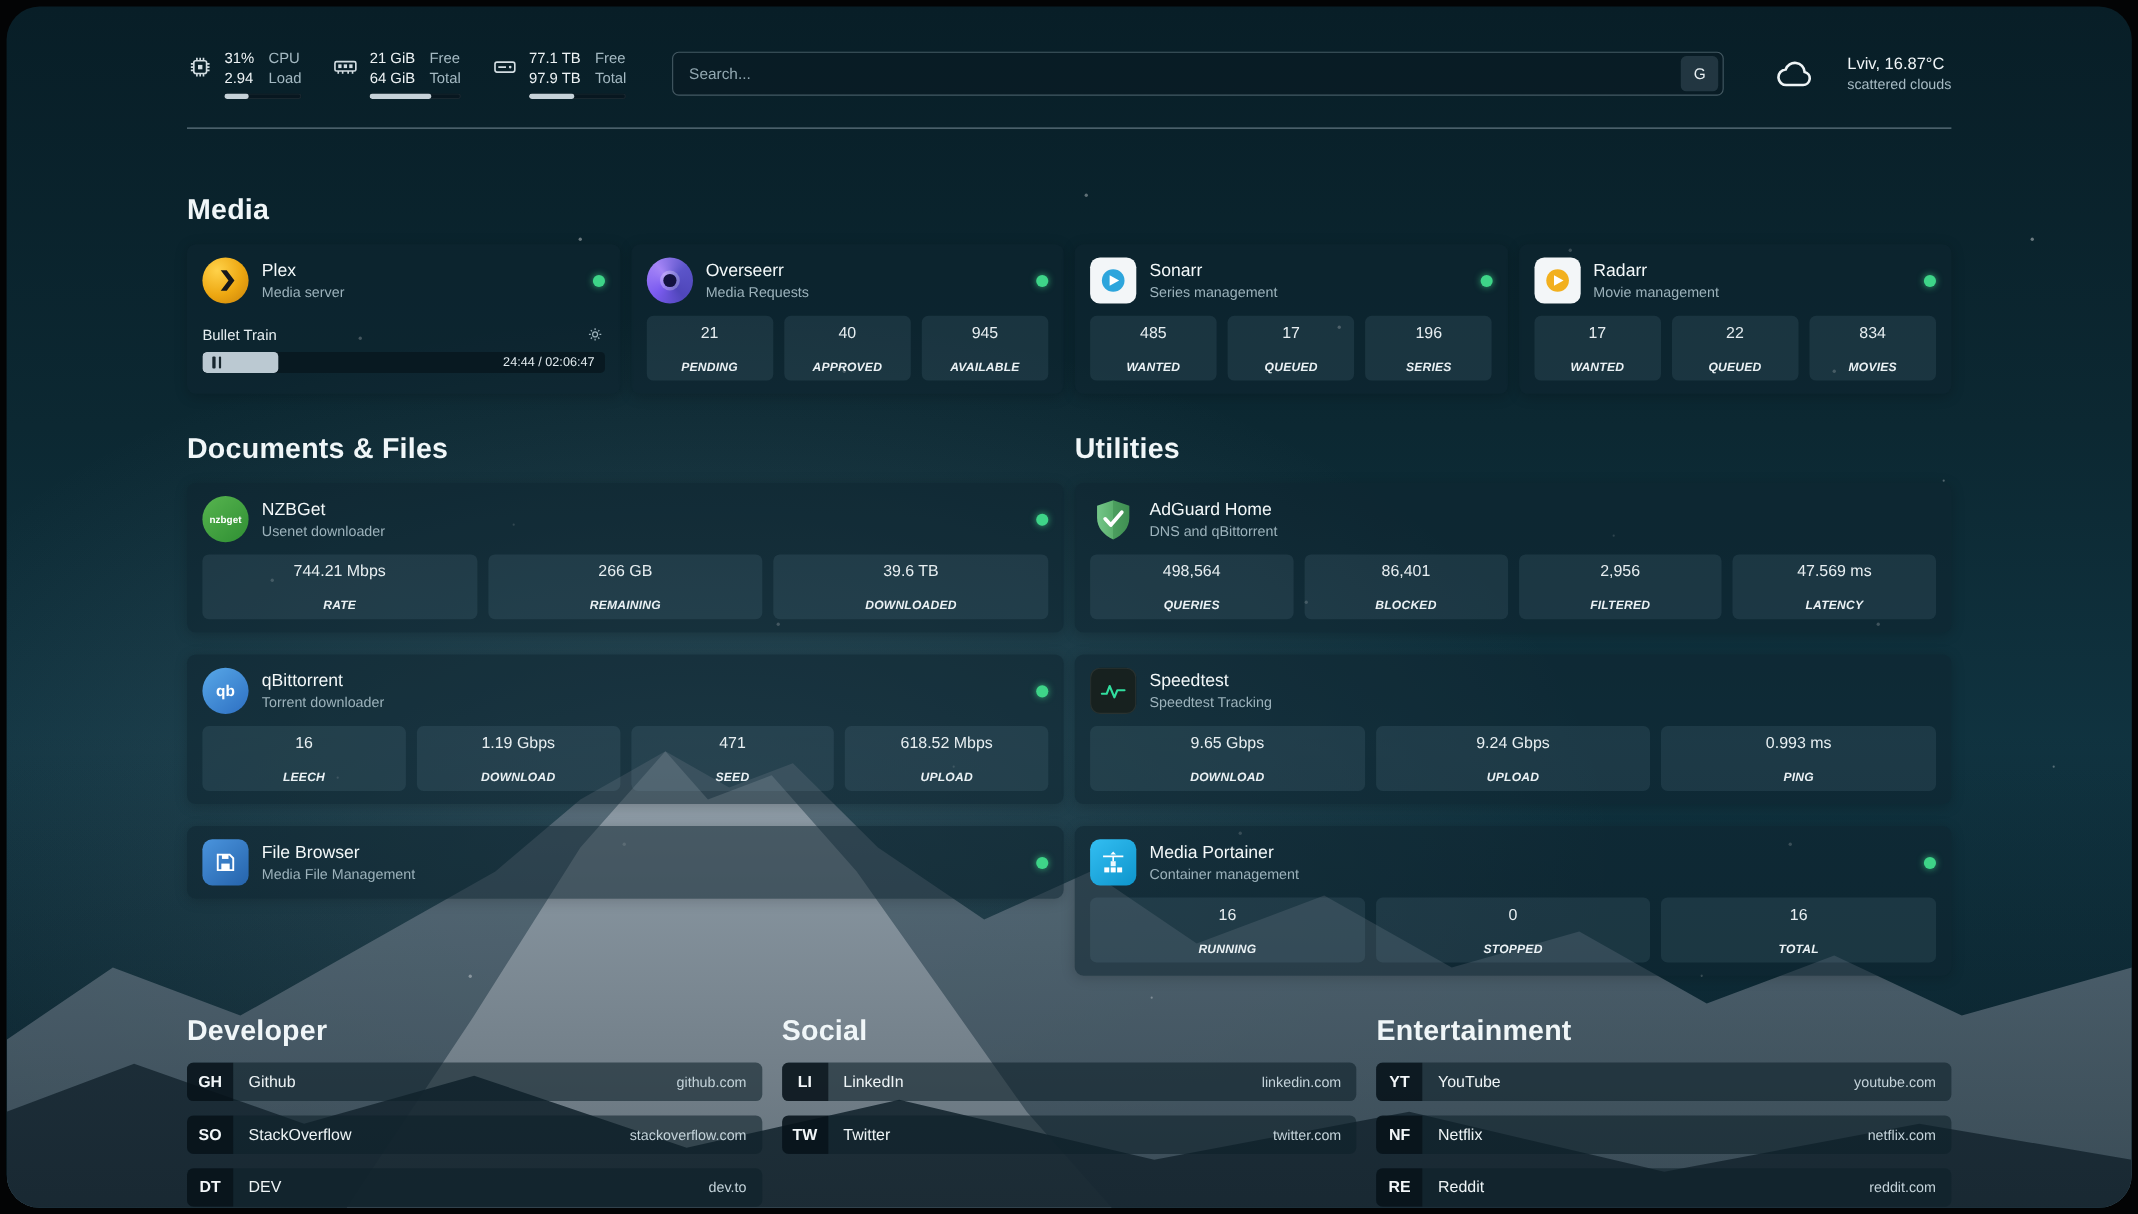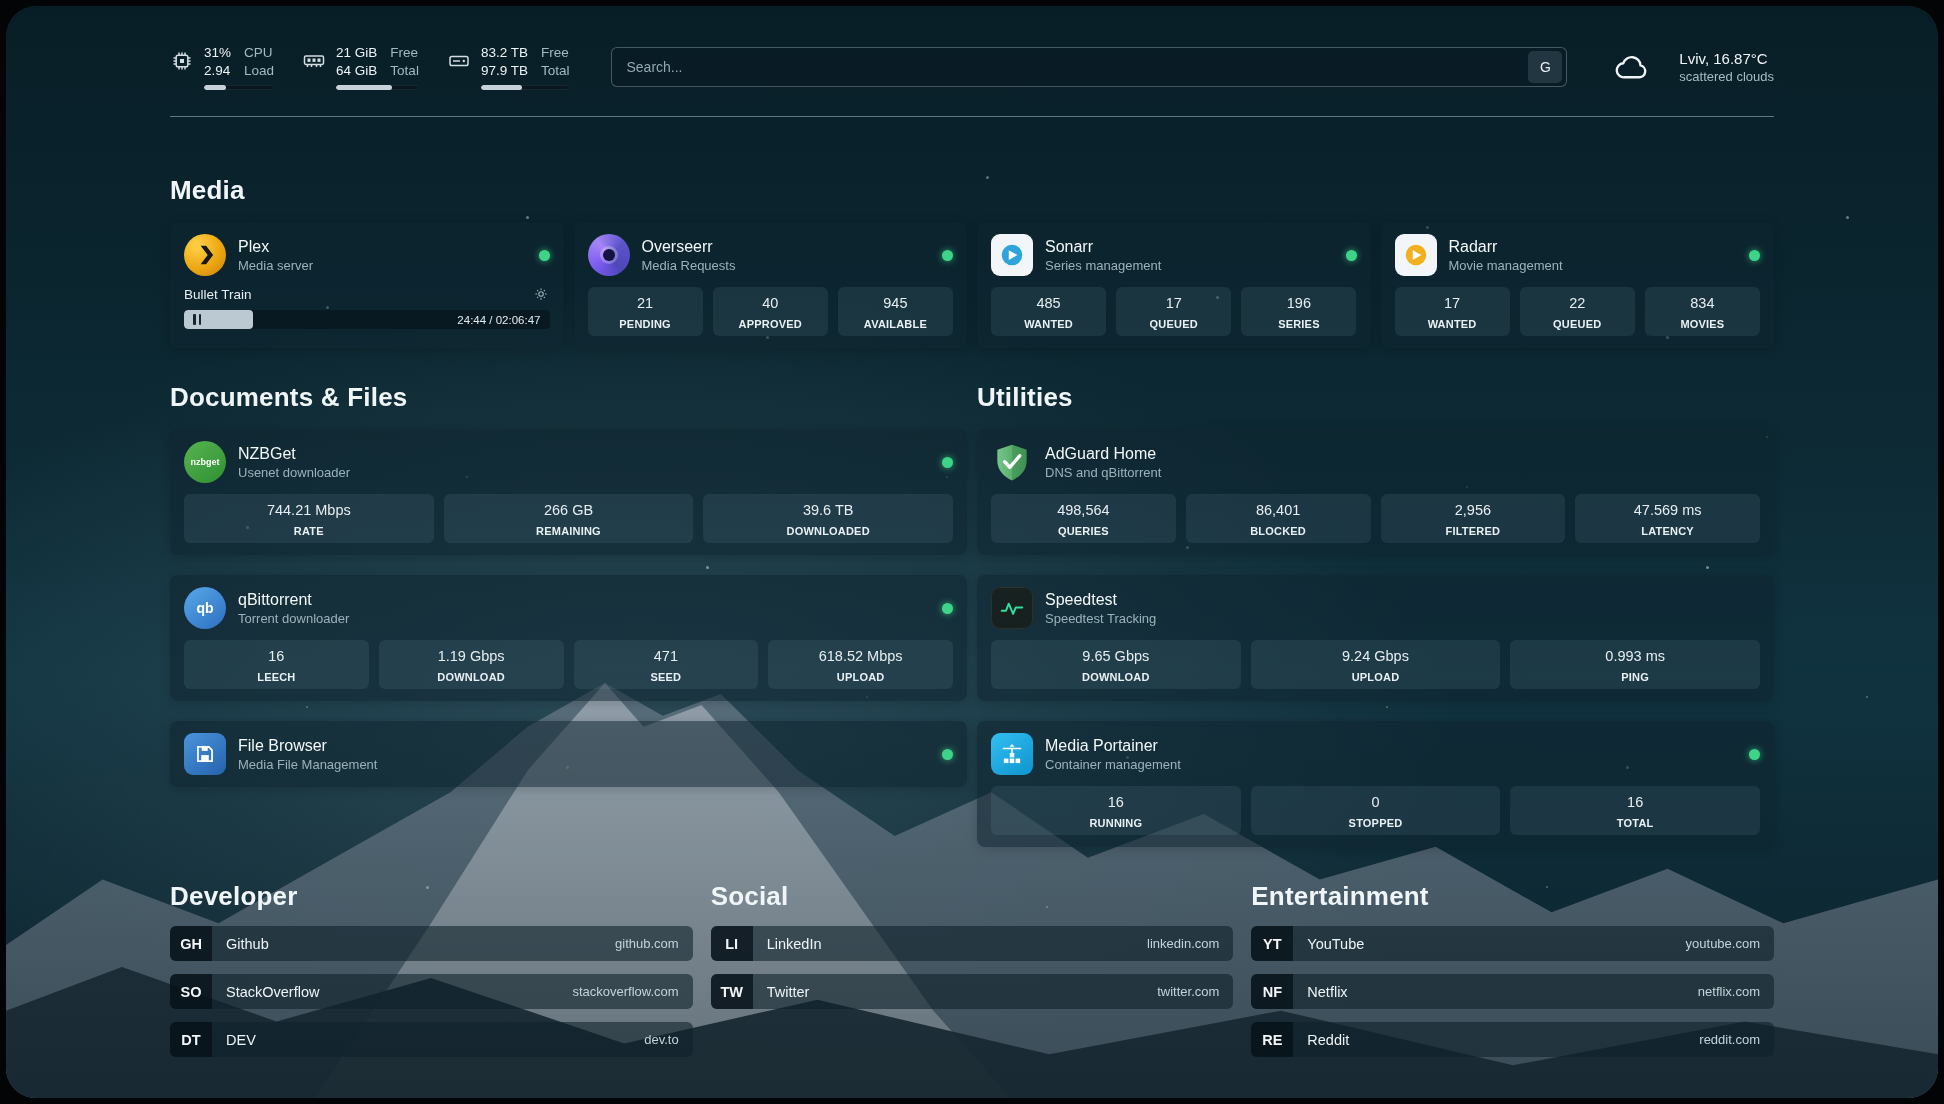--- a/index.html
+++ b/index.html
@@ -81,25 +81,25 @@
   .app-name { font-size: 16px; font-weight: 500; color: #f3f8f9; line-height: 21px; }
   .app-sub { font-size: 13px; color: #9cb2bb; line-height: 17px; }
   .dot { margin-left: auto; width: 11px; height: 11px; border-radius: 50%; background: #3ed488;
     box-shadow: 0 0 7px rgba(62,212,136,.75); flex: none; }
 
   .stats { display: grid; gap: 10px; margin-top: 11px; }
   .c3 { grid-template-columns: repeat(3, 1fr); }
   .c4 { grid-template-columns: repeat(4, 1fr); }
   .stat { background: rgba(155,195,215,.10); border-radius: 6px; text-align: center; padding: 7px 4px 6px; }
   .sv { display: block; font-size: 14.5px; color: #e7eef1; line-height: 18px; }
-  .sl { display: block; font-size: 11px; font-weight: 700; color: #eaf1f4; letter-spacing: .2px; margin-top: 6px; text-transform: uppercase; }
+  .sl { display: block; font-size: 11px; font-weight: 700; color: #eaf1f4; letter-spacing: .2px; margin-top: 16px; text-transform: uppercase; font-style: italic; }
 
   
   .icon-plex { background: radial-gradient(circle at 32% 28%, #ffd24a, #eda711 55%, #c8810c); }
-  .np-row { display: flex; align-items: center; margin-top: 9px; }
+  .np-row { display: flex; align-items: center; margin-top: 19px; }
   .np-title { font-size: 13.5px; color: #e7eff2; }
   .gear { margin-left: auto; width: 18px; height: 18px; cursor: pointer; }
   .gear svg { width: 100%; height: 100%; }
   .np-bar { position: relative; height: 19px; border-radius: 4px; background: rgba(8,22,30,.8); margin-top: 7px; overflow: hidden; }
   .np-fill { position: absolute; left: 0; top: 0; bottom: 0; width: 0; background: rgba(207,221,229,.9); border-radius: 4px; }
   .np-pause { position: absolute; left: 9px; top: 4px; display: flex; gap: 3px; cursor: pointer; }
   .np-pause i { display: block; width: 2.5px; height: 11px; background: #17262e; border-radius: 1px; }
   .np-time { position: absolute; right: 9px; top: 3px; font-size: 11.5px; color: #e2ebef; line-height: 14px; }
 
   
@@ -200,21 +200,21 @@
         <span class="res-icon">
           <svg viewBox="0 0 24 24" fill="none" stroke="#d3dde2" stroke-width="1.5">
               <rect x="3" y="7.5" width="18" height="9" rx="1.8"></rect>
               <circle cx="16.8" cy="12" r="1.2" fill="#d3dde2" stroke="none"></circle>
               <path d="M6 12h7"></path>
             </svg>
         </span>
         <div class="res-body">
           <div class="res-row">
             <div class="res-col">
-              <span>83.2 TB</span>
+              <span>77.1 TB</span>
               <span>97.9 TB</span>
             </div>
             <div class="res-col dim">
               <span>Free</span>
               <span>Total</span>
             </div>
           </div>
           <div class="bar">
               <div class="fill" style="width: 46%;"></div>
             </div>

